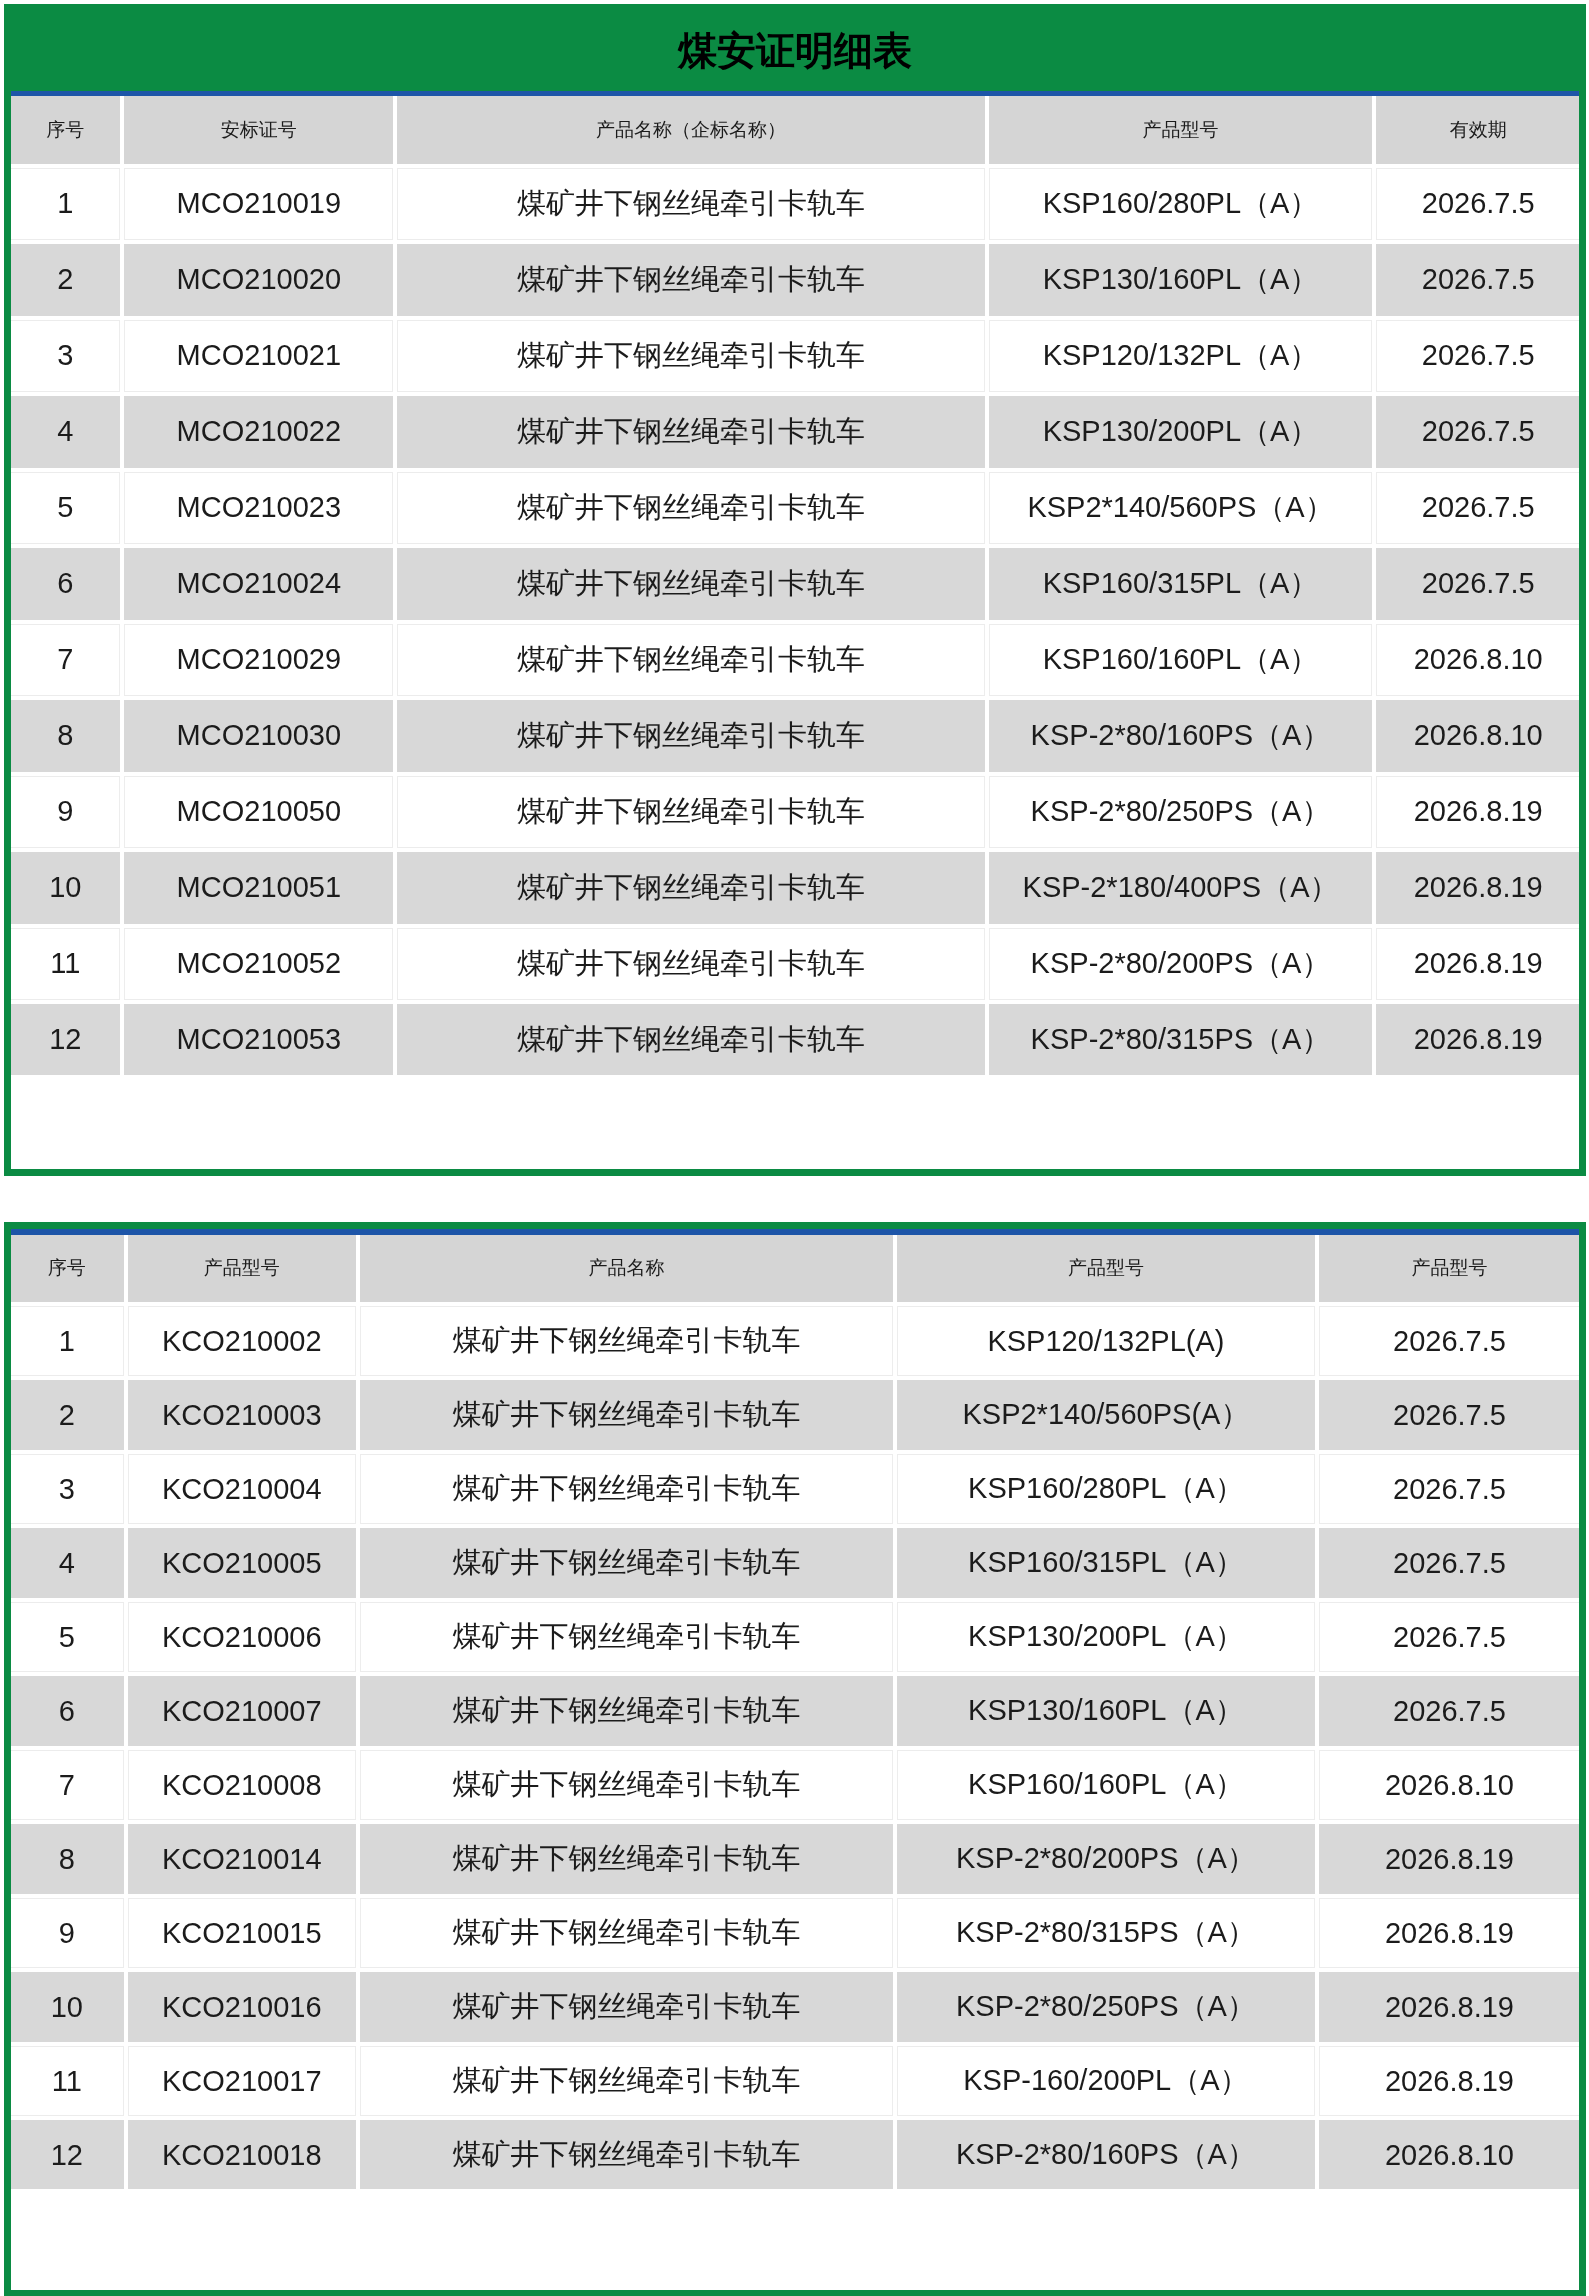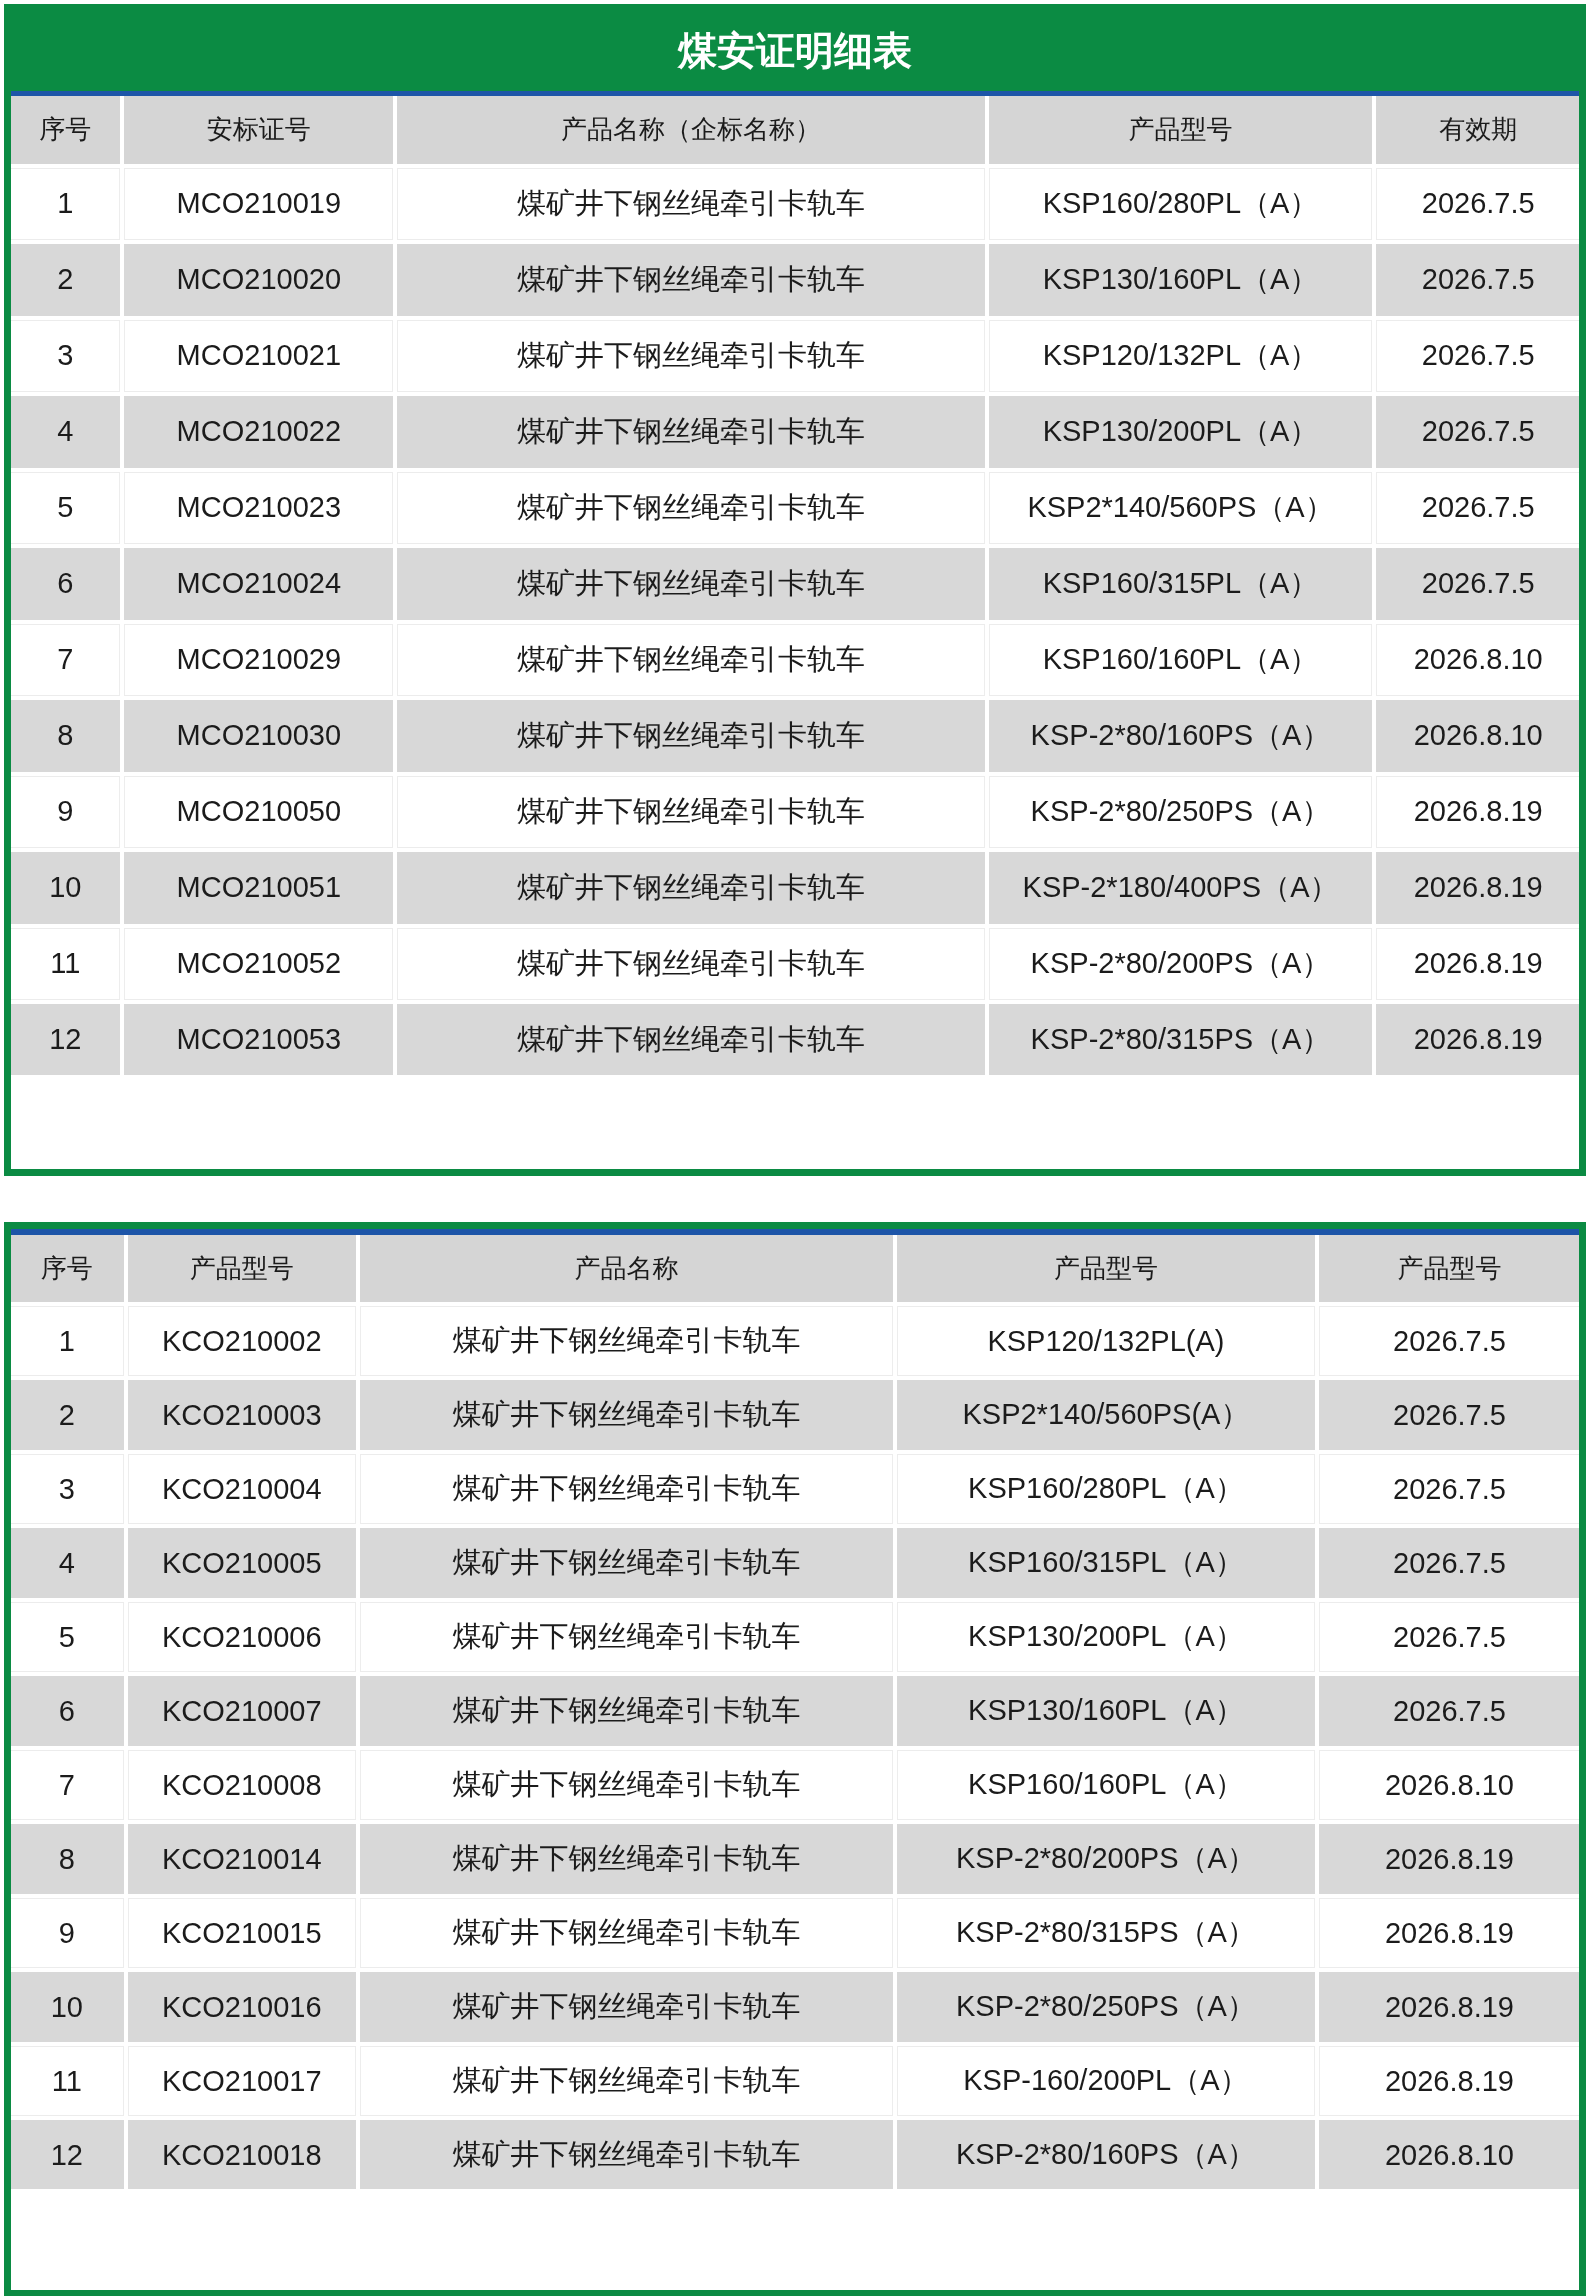--- a/index.html
+++ b/index.html
@@ -15,33 +15,33 @@
     width:1590px;height:2297px;position:relative;background:#ffffff;
     font-family:"Liberation Sans","DejaVu Sans",sans-serif;color:var(--text);
   }
   .card{
     position:absolute;left:3.7px;right:3.7px;
     border:7.4px solid var(--green);background:#ffffff;overflow:hidden;
   }
   #card-0{top:3.7px;height:1172px;}
   #card-1{top:1222px;height:1075px;}
   .card-title{
-    background:var(--green);color:#ffffff;font-weight:bold;
+    background:var(--green);color:#000000;font-weight:bold;
     font-size:39px;display:flex;align-items:center;justify-content:center;
   }
   #card-0 .card-title{height:80px;}
   #card-1 .card-title{height:93px;}
   .blue-line{height:5.6px;background:var(--blue);}
   .grid-wrap{overflow:hidden;}
   table{
     border-collapse:separate;border-spacing:4.6px;table-layout:fixed;
     margin:-4.6px;width:calc(100% + 9.3px);
   }
   th{
-    background:var(--hdr-gray);font-weight:normal;font-size:26px;
+    background:var(--hdr-gray);font-weight:normal;font-size:19px;
     text-align:center;vertical-align:middle;height:68px;padding:0 5.6px;
   }
   td{
     font-size:29px;text-align:center;vertical-align:middle;padding:0 5.6px;
     overflow:hidden;white-space:nowrap;
   }
   #card-0 td{height:72px;}
   #card-1 td{height:70px;}
   tr.odd td{background:#ffffff;box-shadow:inset 0 0 0 0.9px #ececec;}
   tr.even td{background:var(--row-gray);}

